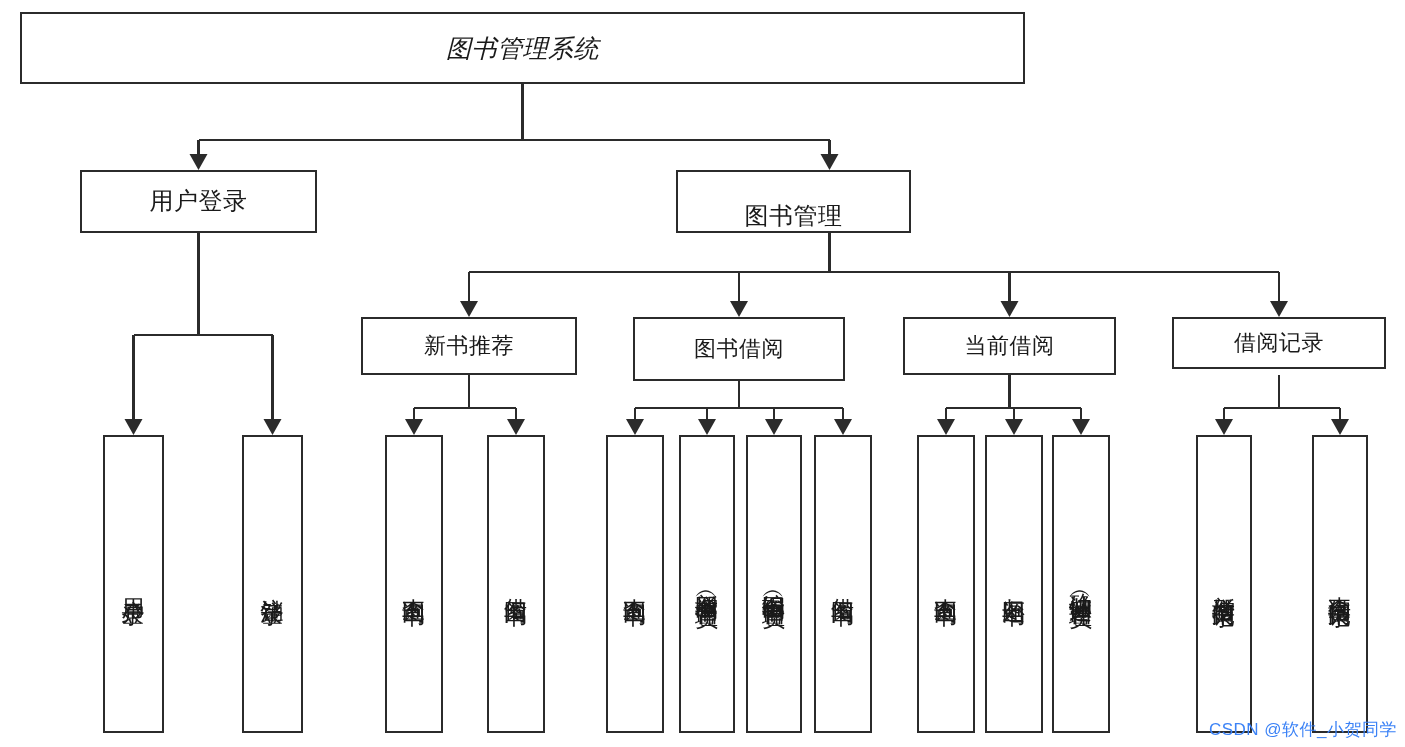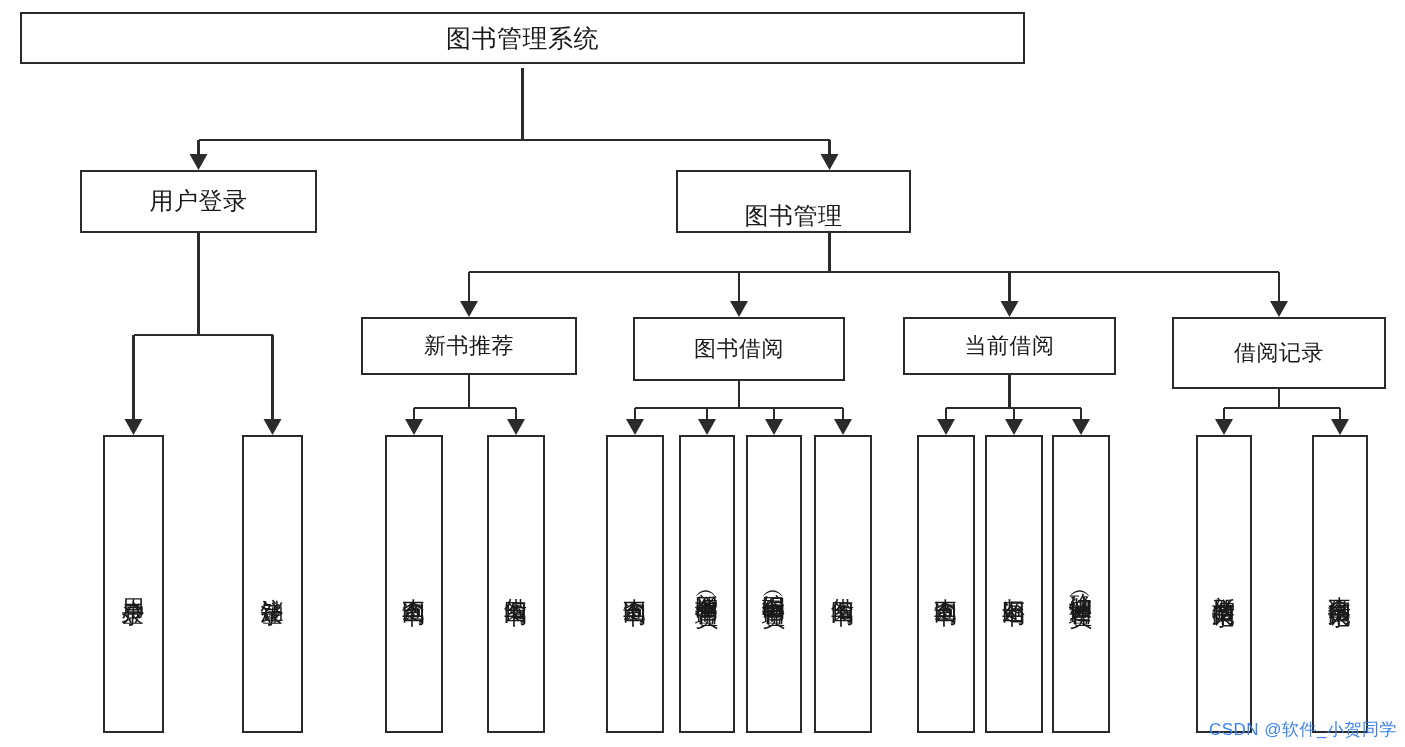--- a/index.html
+++ b/index.html
@@ -132,39 +132,39 @@
       <path d="M 1072 419 L 1090 419 L 1081 435 Z" fill="#2b2b2b"></path>
       <line x1="1279" y1="375" x2="1279" y2="408" stroke="#2b2b2b" stroke-width="2.5" shape-rendering="crispEdges"></line>
       <line x1="1224" y1="408" x2="1340" y2="408" stroke="#2b2b2b" stroke-width="2.5" shape-rendering="crispEdges"></line>
       <line x1="1224" y1="408" x2="1224" y2="419" stroke="#2b2b2b" stroke-width="2.5" shape-rendering="crispEdges"></line>
       <path d="M 1215 419 L 1233 419 L 1224 435 Z" fill="#2b2b2b"></path>
       <line x1="1340" y1="408" x2="1340" y2="419" stroke="#2b2b2b" stroke-width="2.5" shape-rendering="crispEdges"></line>
       <path d="M 1331 419 L 1349 419 L 1340 435 Z" fill="#2b2b2b"></path>
     </svg>
 
   <div id="node-layer">
-      <div class="node-box level-0" style="left: 20px; top: 12px; width: 1005px; height: 52px;">
+      <div class="node-box level-0" style="left: 20px; top: 12px; width: 1005px; height: 72px; font-style: italic;">
         <span class="node-label-h">图书管理系统</span>
       </div>
       <div class="node-box level-1" style="left: 80px; top: 170px; width: 237px; height: 63px;">
         <span class="node-label-h">用户登录</span>
       </div>
       <div class="node-box level-1" style="left: 676px; top: 170px; width: 235px; height: 63px; align-items: flex-end;">
         <span class="node-label-h">图书管理</span>
       </div>
       <div class="node-box level-2" style="left: 361px; top: 317px; width: 216px; height: 58px;">
         <span class="node-label-h">新书推荐</span>
       </div>
       <div class="node-box level-2" style="left: 633px; top: 317px; width: 212px; height: 64px;">
         <span class="node-label-h">图书借阅</span>
       </div>
       <div class="node-box level-2" style="left: 903px; top: 317px; width: 213px; height: 58px;">
         <span class="node-label-h">当前借阅</span>
       </div>
-      <div class="node-box level-2" style="left: 1172px; top: 317px; width: 214px; height: 72px; justify-content: center;">
+      <div class="node-box level-2" style="left: 1172px; top: 317px; width: 214px; height: 52px; justify-content: center;">
         <span class="node-label-h">借阅记录</span>
       </div>
       <div class="node-box level-3 leaf" style="left: 103px; top: 435px; width: 61px; height: 298px;">
         <span class="node-label-v">用户登录</span>
       </div>
       <div class="node-box level-3 leaf" style="left: 242px; top: 435px; width: 61px; height: 298px;">
         <span class="node-label-v">注销登录</span>
       </div>
       <div class="node-box level-3 leaf" style="left: 385px; top: 435px; width: 58px; height: 298px;">
         <span class="node-label-v">查询图书</span>

